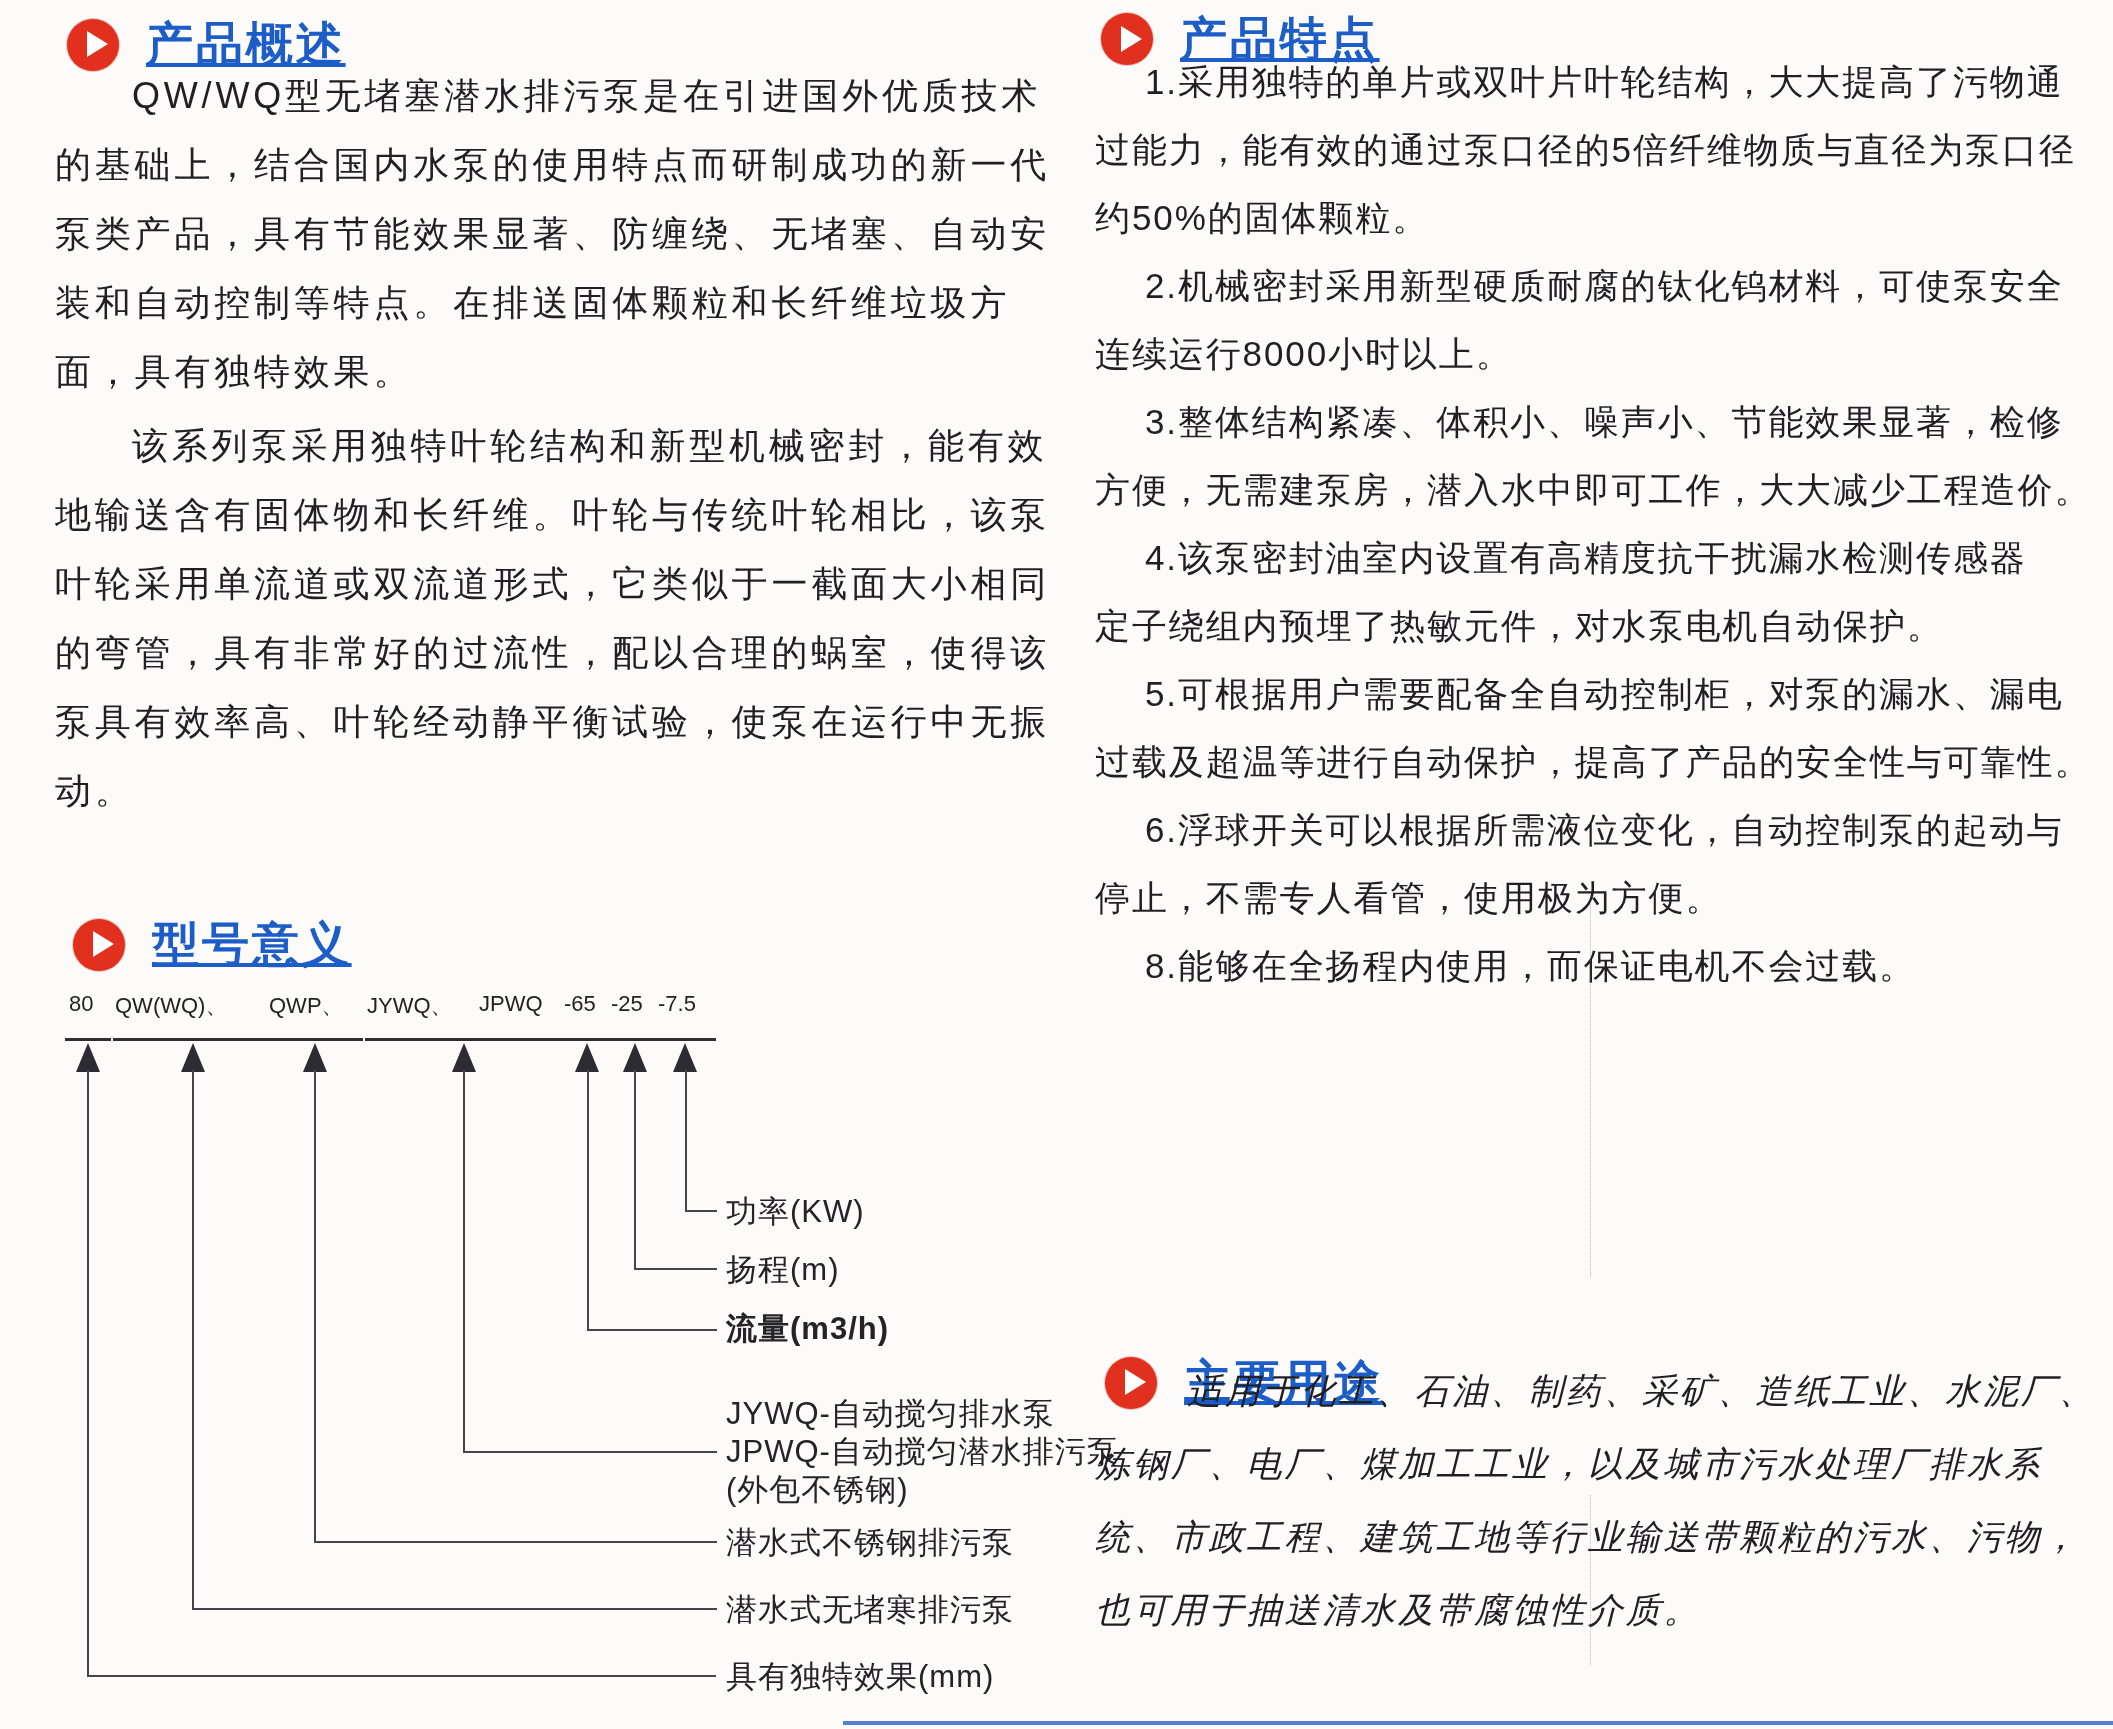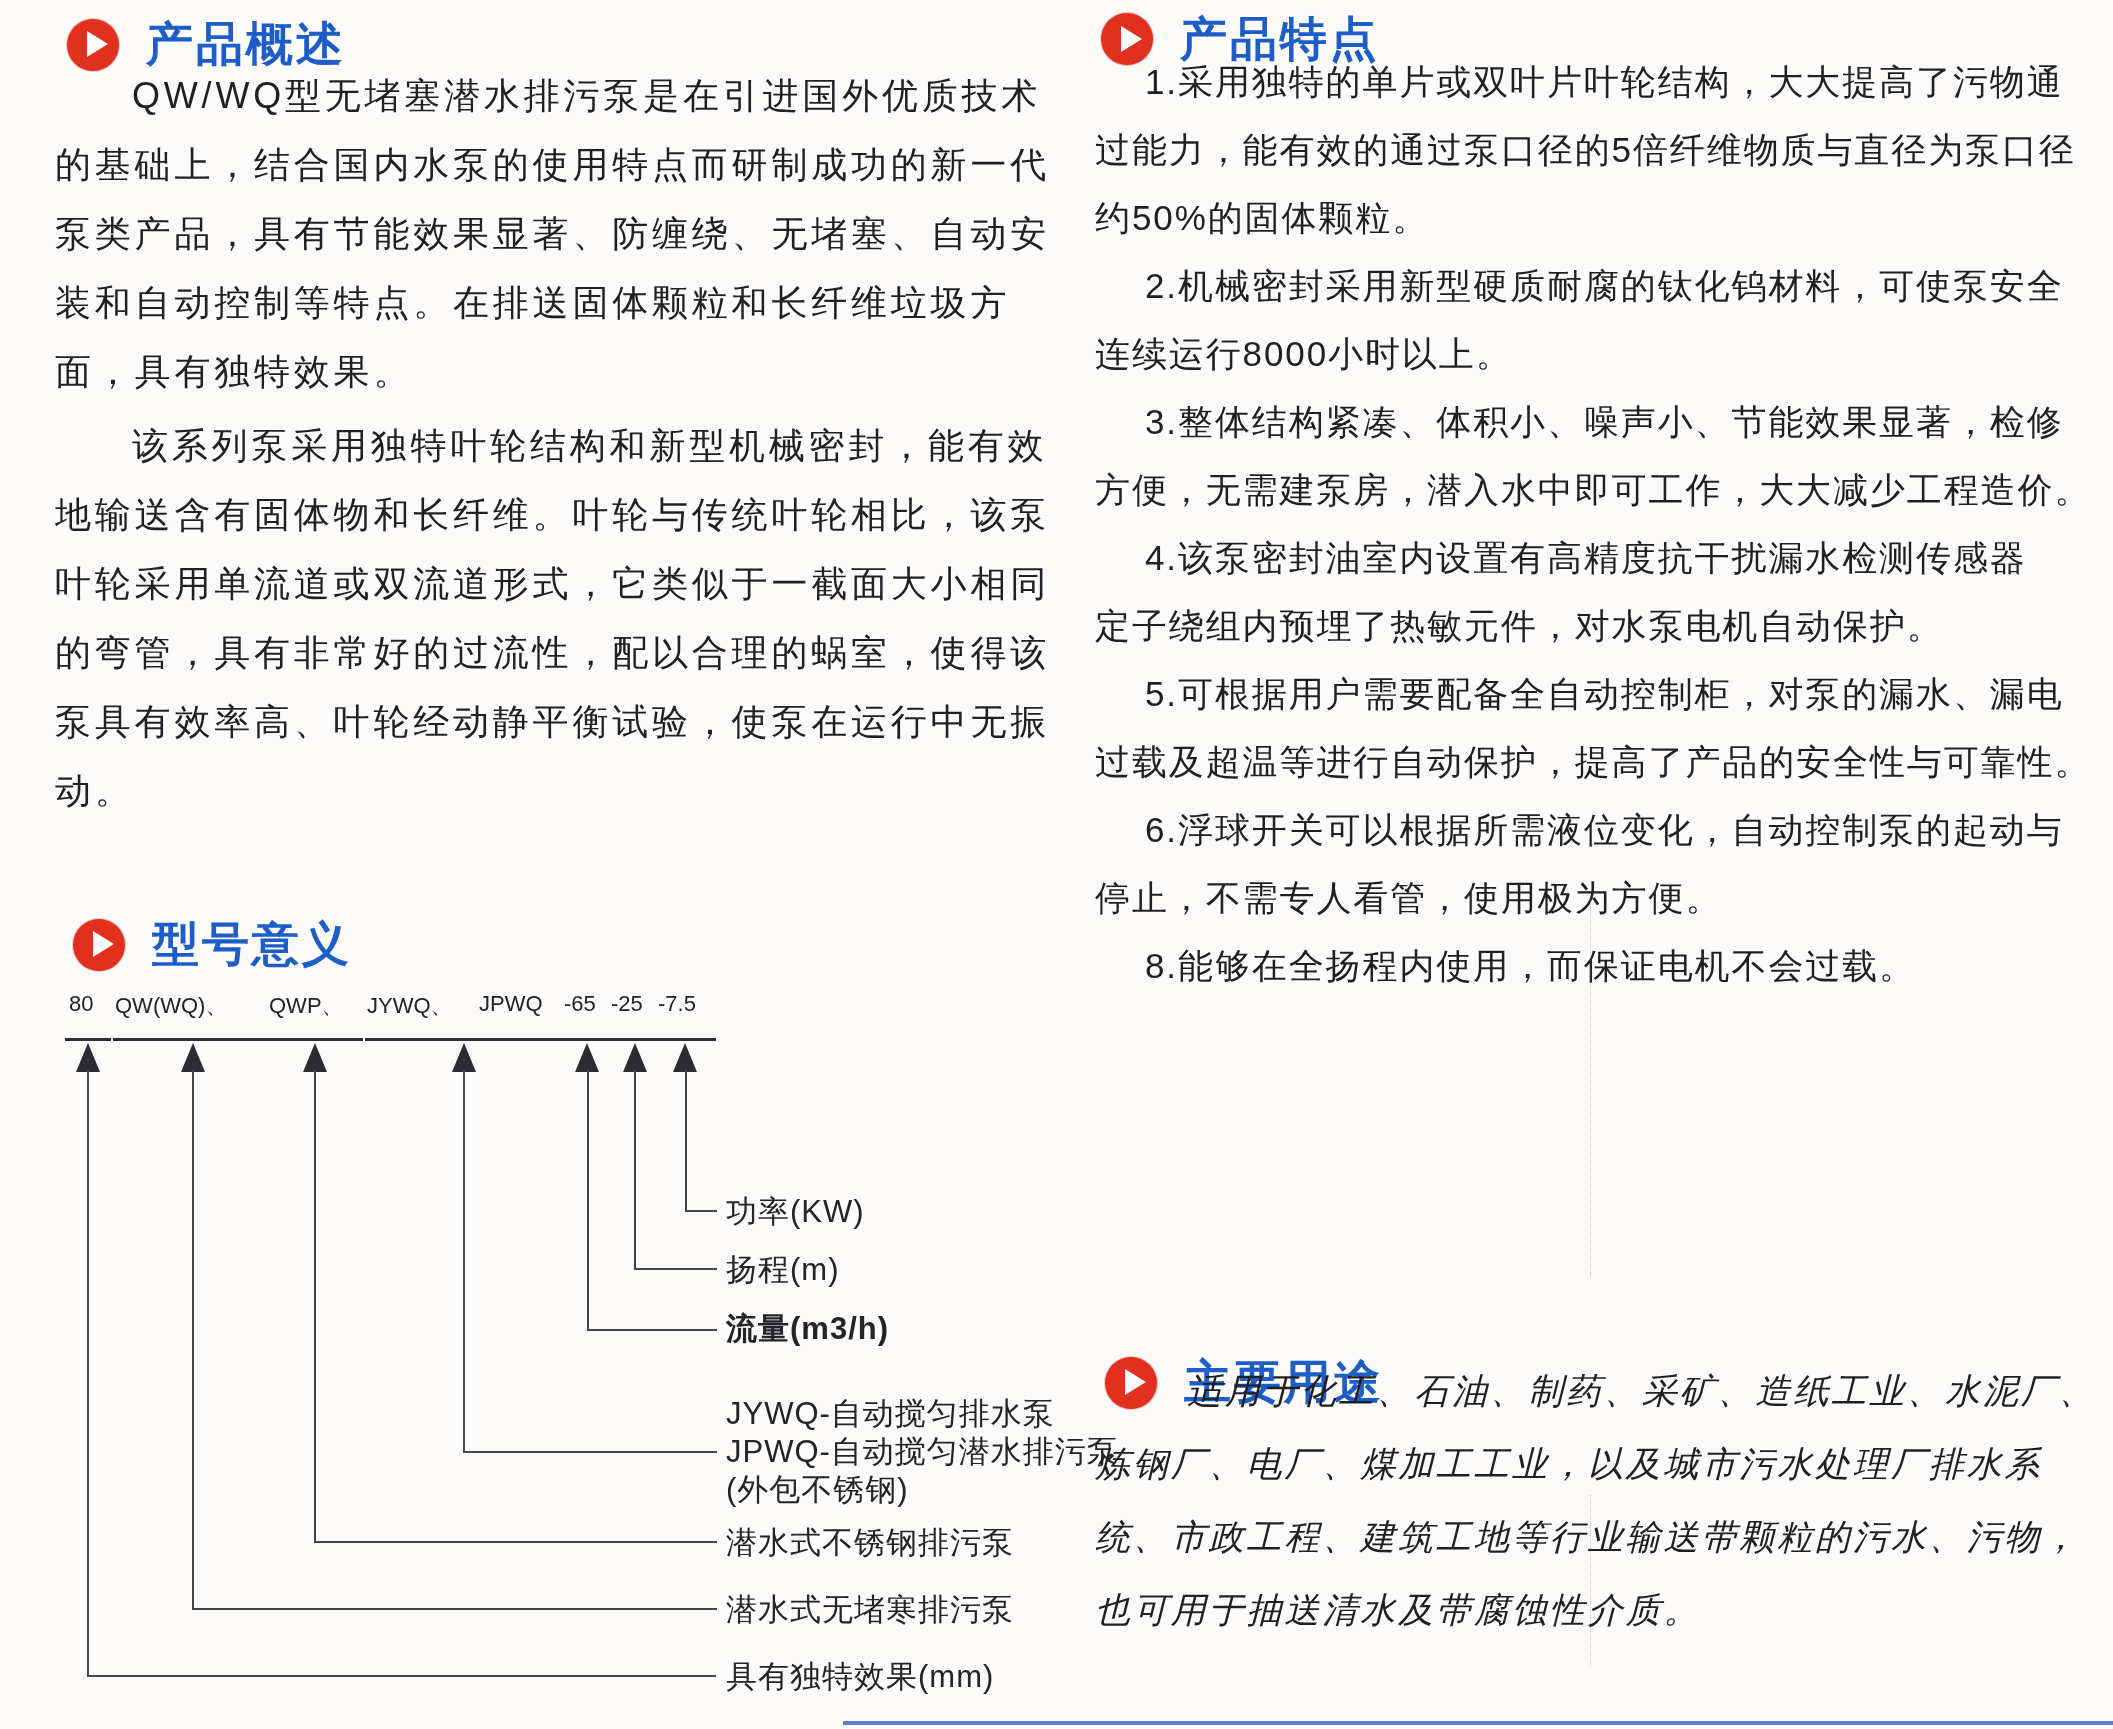--- a/index.html
+++ b/index.html
@@ -14,21 +14,21 @@
     background:#fcfbf9;overflow:hidden;
     font-family:"Liberation Sans","DejaVu Sans",sans-serif;
     color:var(--ink);
   }
   
   .sec-header{position:absolute;display:flex;align-items:center;gap:27px;}
   .hdr-icon{width:52px;height:52px;border-radius:50%;background:var(--accent-red);
     position:relative;flex:0 0 auto;box-shadow:0 0 0 1px rgba(180,30,20,.25);}
   .hdr-icon .tri{position:absolute;left:20px;top:12.5px;width:0;height:0;
     border-left:21px solid #fff;border-top:13.4px solid transparent;border-bottom:13.4px solid transparent;}
-  .hdr-title{margin:0;font-size:47px;font-weight:bold;color:var(--accent-blue);letter-spacing:2.9px;}
+  .hdr-title{margin:0;font-size:47px;font-weight:bold;color:var(--accent-blue);letter-spacing:2.9px;text-decoration:underline;}
   
   .para{position:absolute;font-size:36px;line-height:69px;letter-spacing:3.8px;
     white-space:pre;color:var(--ink);}
   .indent-lg{text-indent:77px;}
   .features-list{position:absolute;left:1095px;top:48px;width:1016px;}
   .feature-item{font-size:35px;line-height:68px;letter-spacing:1.9px;white-space:pre;text-indent:50px;}
   .usage-para{position:absolute;font-size:35px;line-height:73px;letter-spacing:2.9px;
     white-space:pre;text-indent:92px;}
   
   .model-seg{position:absolute;font-size:22px;color:#222;letter-spacing:0;}

